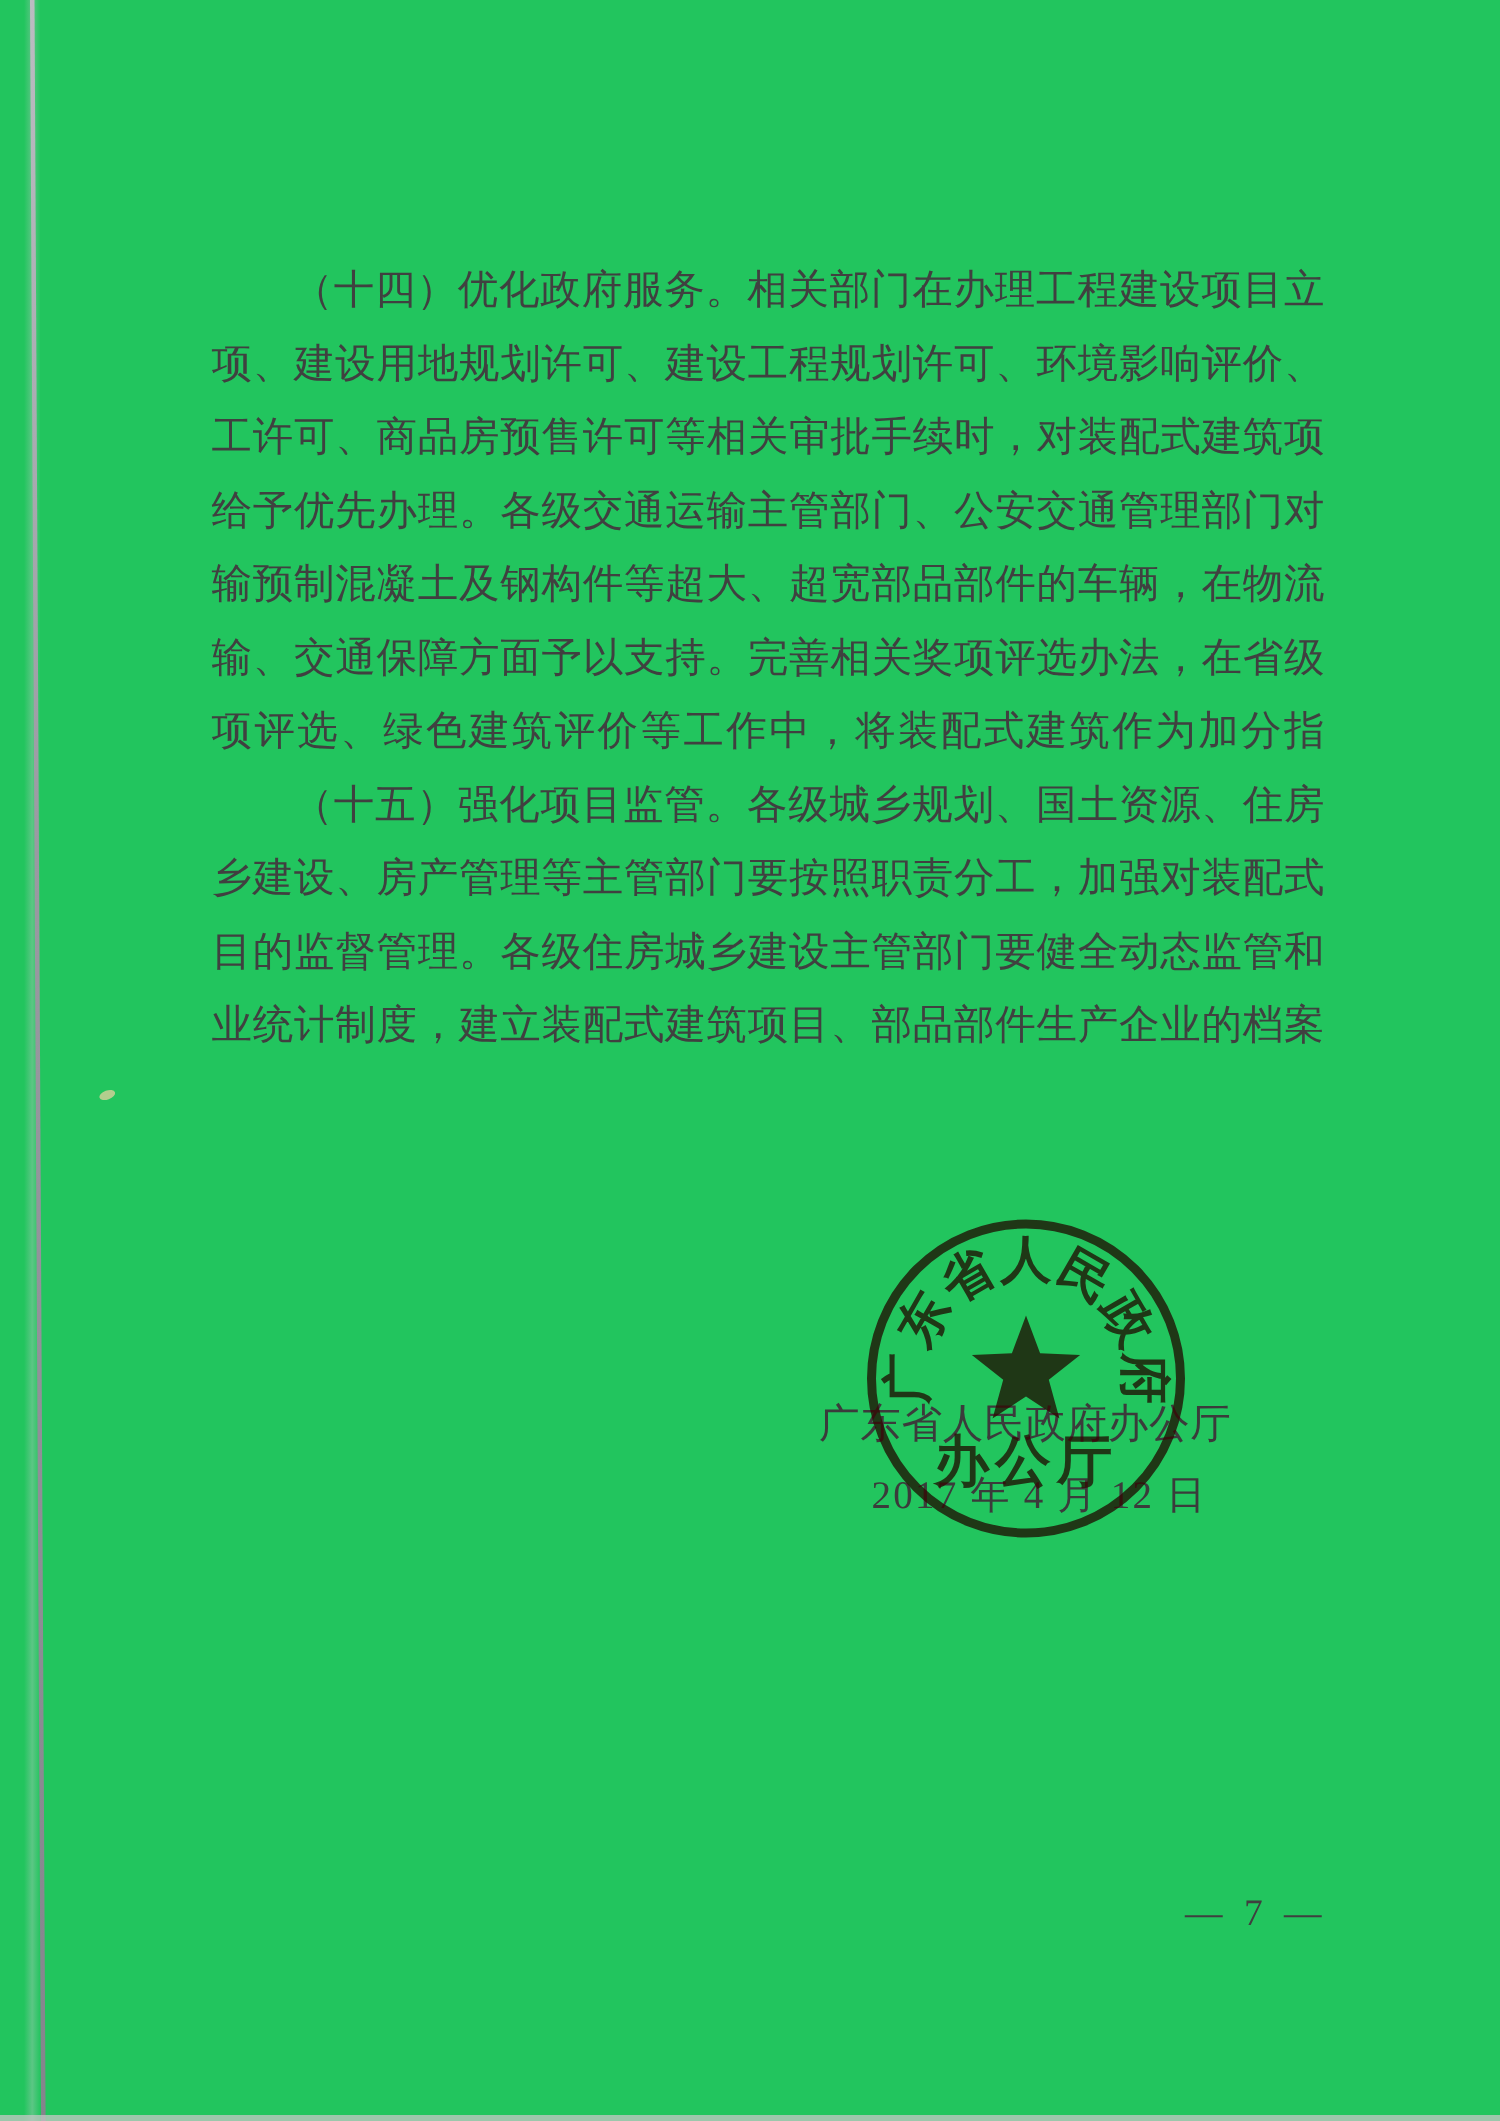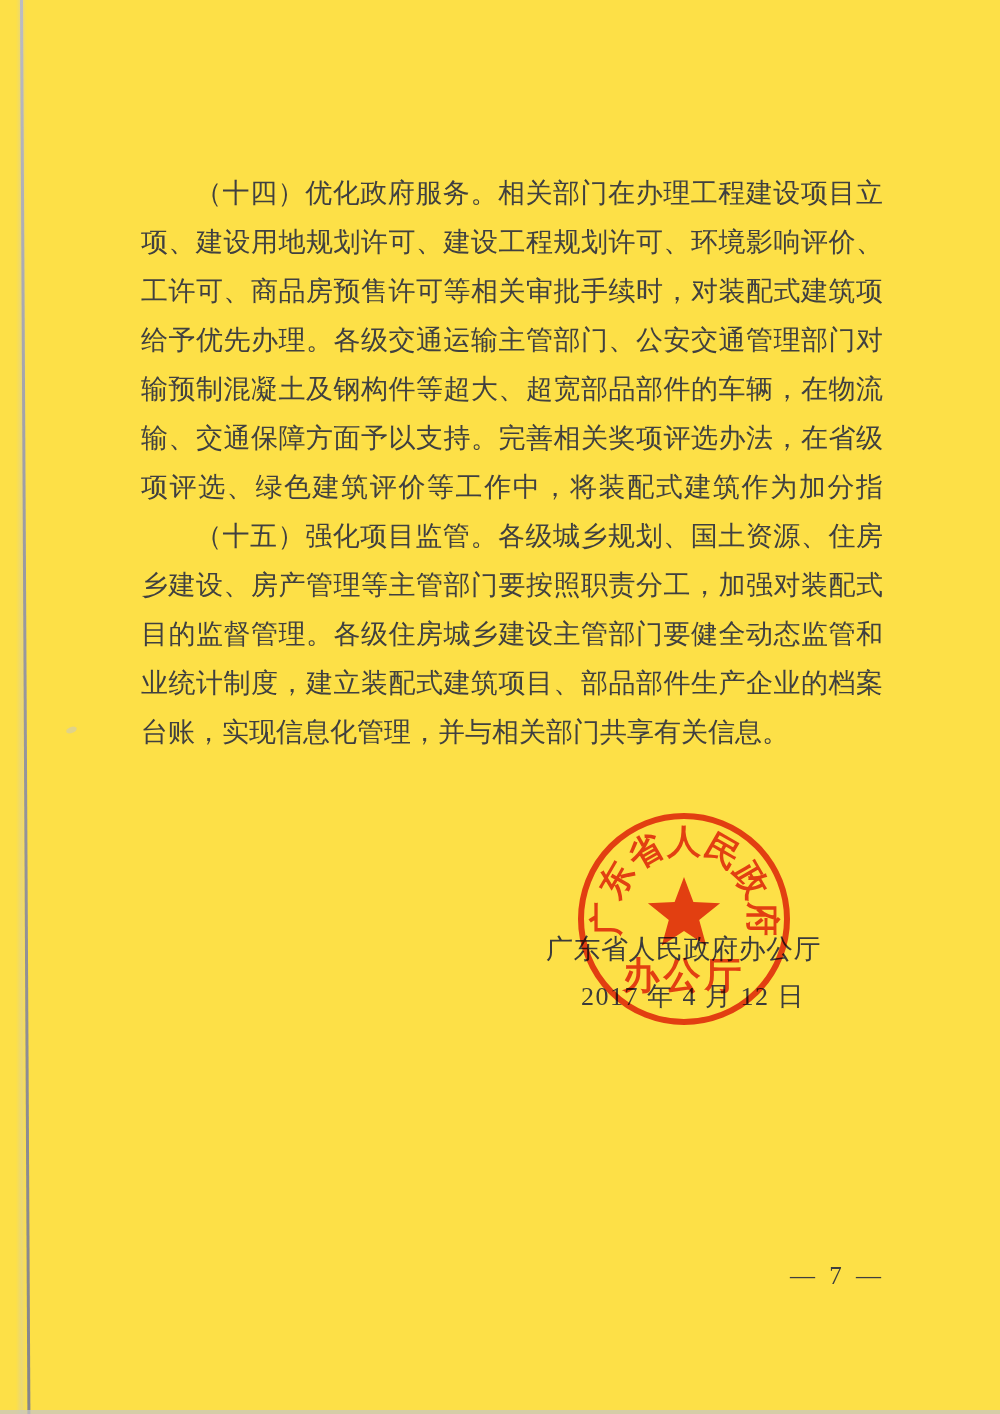--- a/index.html
+++ b/index.html
@@ -1,18 +1,18 @@
 <!DOCTYPE html>
 <html><head>
 <meta charset="utf-8">
 <style>
   html,body{margin:0;padding:0;background:#e9e9e9;}
   .page{
     position:relative;width:1000px;height:1414px;margin:0 auto;
-    background:#fde047;overflow:hidden;
+    background:#22c55e;overflow:hidden;
     font-family:"Liberation Serif","DejaVu Serif",serif;
   }
   
   .left-edge{
     position:absolute;left:20px;top:0;width:3px;height:1420px;
     background:linear-gradient(to bottom,#bcbcc2 0%,#9a9aa2 40%,#84848c 100%);
     transform:rotate(-0.3deg);transform-origin:top center;
   }
   .left-edge-halo{
     position:absolute;left:16px;top:0;width:11px;height:1414px;
@@ -73,21 +73,20 @@
       <div class="line">项、建设用地规划许可、建设工程规划许可、环境影响评价、施</div>
       <div class="line">工许可、商品房预售许可等相关审批手续时，对装配式建筑项目</div>
       <div class="line">给予优先办理。各级交通运输主管部门、公安交通管理部门对运</div>
       <div class="line">输预制混凝土及钢构件等超大、超宽部品部件的车辆，在物流运</div>
       <div class="line">输、交通保障方面予以支持。完善相关奖项评选办法，在省级奖</div>
       <div class="line">项评选、绿色建筑评价等工作中，将装配式建筑作为加分指标。</div>
       <div class="line indent">（十五）强化项目监管。各级城乡规划、国土资源、住房城</div>
       <div class="line">乡建设、房产管理等主管部门要按照职责分工，加强对装配式项</div>
       <div class="line">目的监督管理。各级住房城乡建设主管部门要健全动态监管和行</div>
       <div class="line">业统计制度，建立装配式建筑项目、部品部件生产企业的档案和</div>
-      <div class="line short">台账，实现信息化管理，并与相关部门共享有关信息。</div>
     </div>
 
   <div class="signature">广东省人民政府办公厅</div>
 
   <div class="date">2017 年 4 月 12 日</div>
 
   <svg class="seal" width="264" height="264" viewBox="0 0 264 264">
     <circle cx="132" cy="132" r="103" fill="none" stroke-width="6" stroke="#e2392c"></circle>
     <polygon points="132,90 141.4,115.1 168.1,116.3 147.2,132.9 154.3,158.7 132,144 109.7,158.7 116.8,132.9 95.9,116.3 122.6,115.1" fill="#e2392c"></polygon>
     <g fill="#e2392c">

